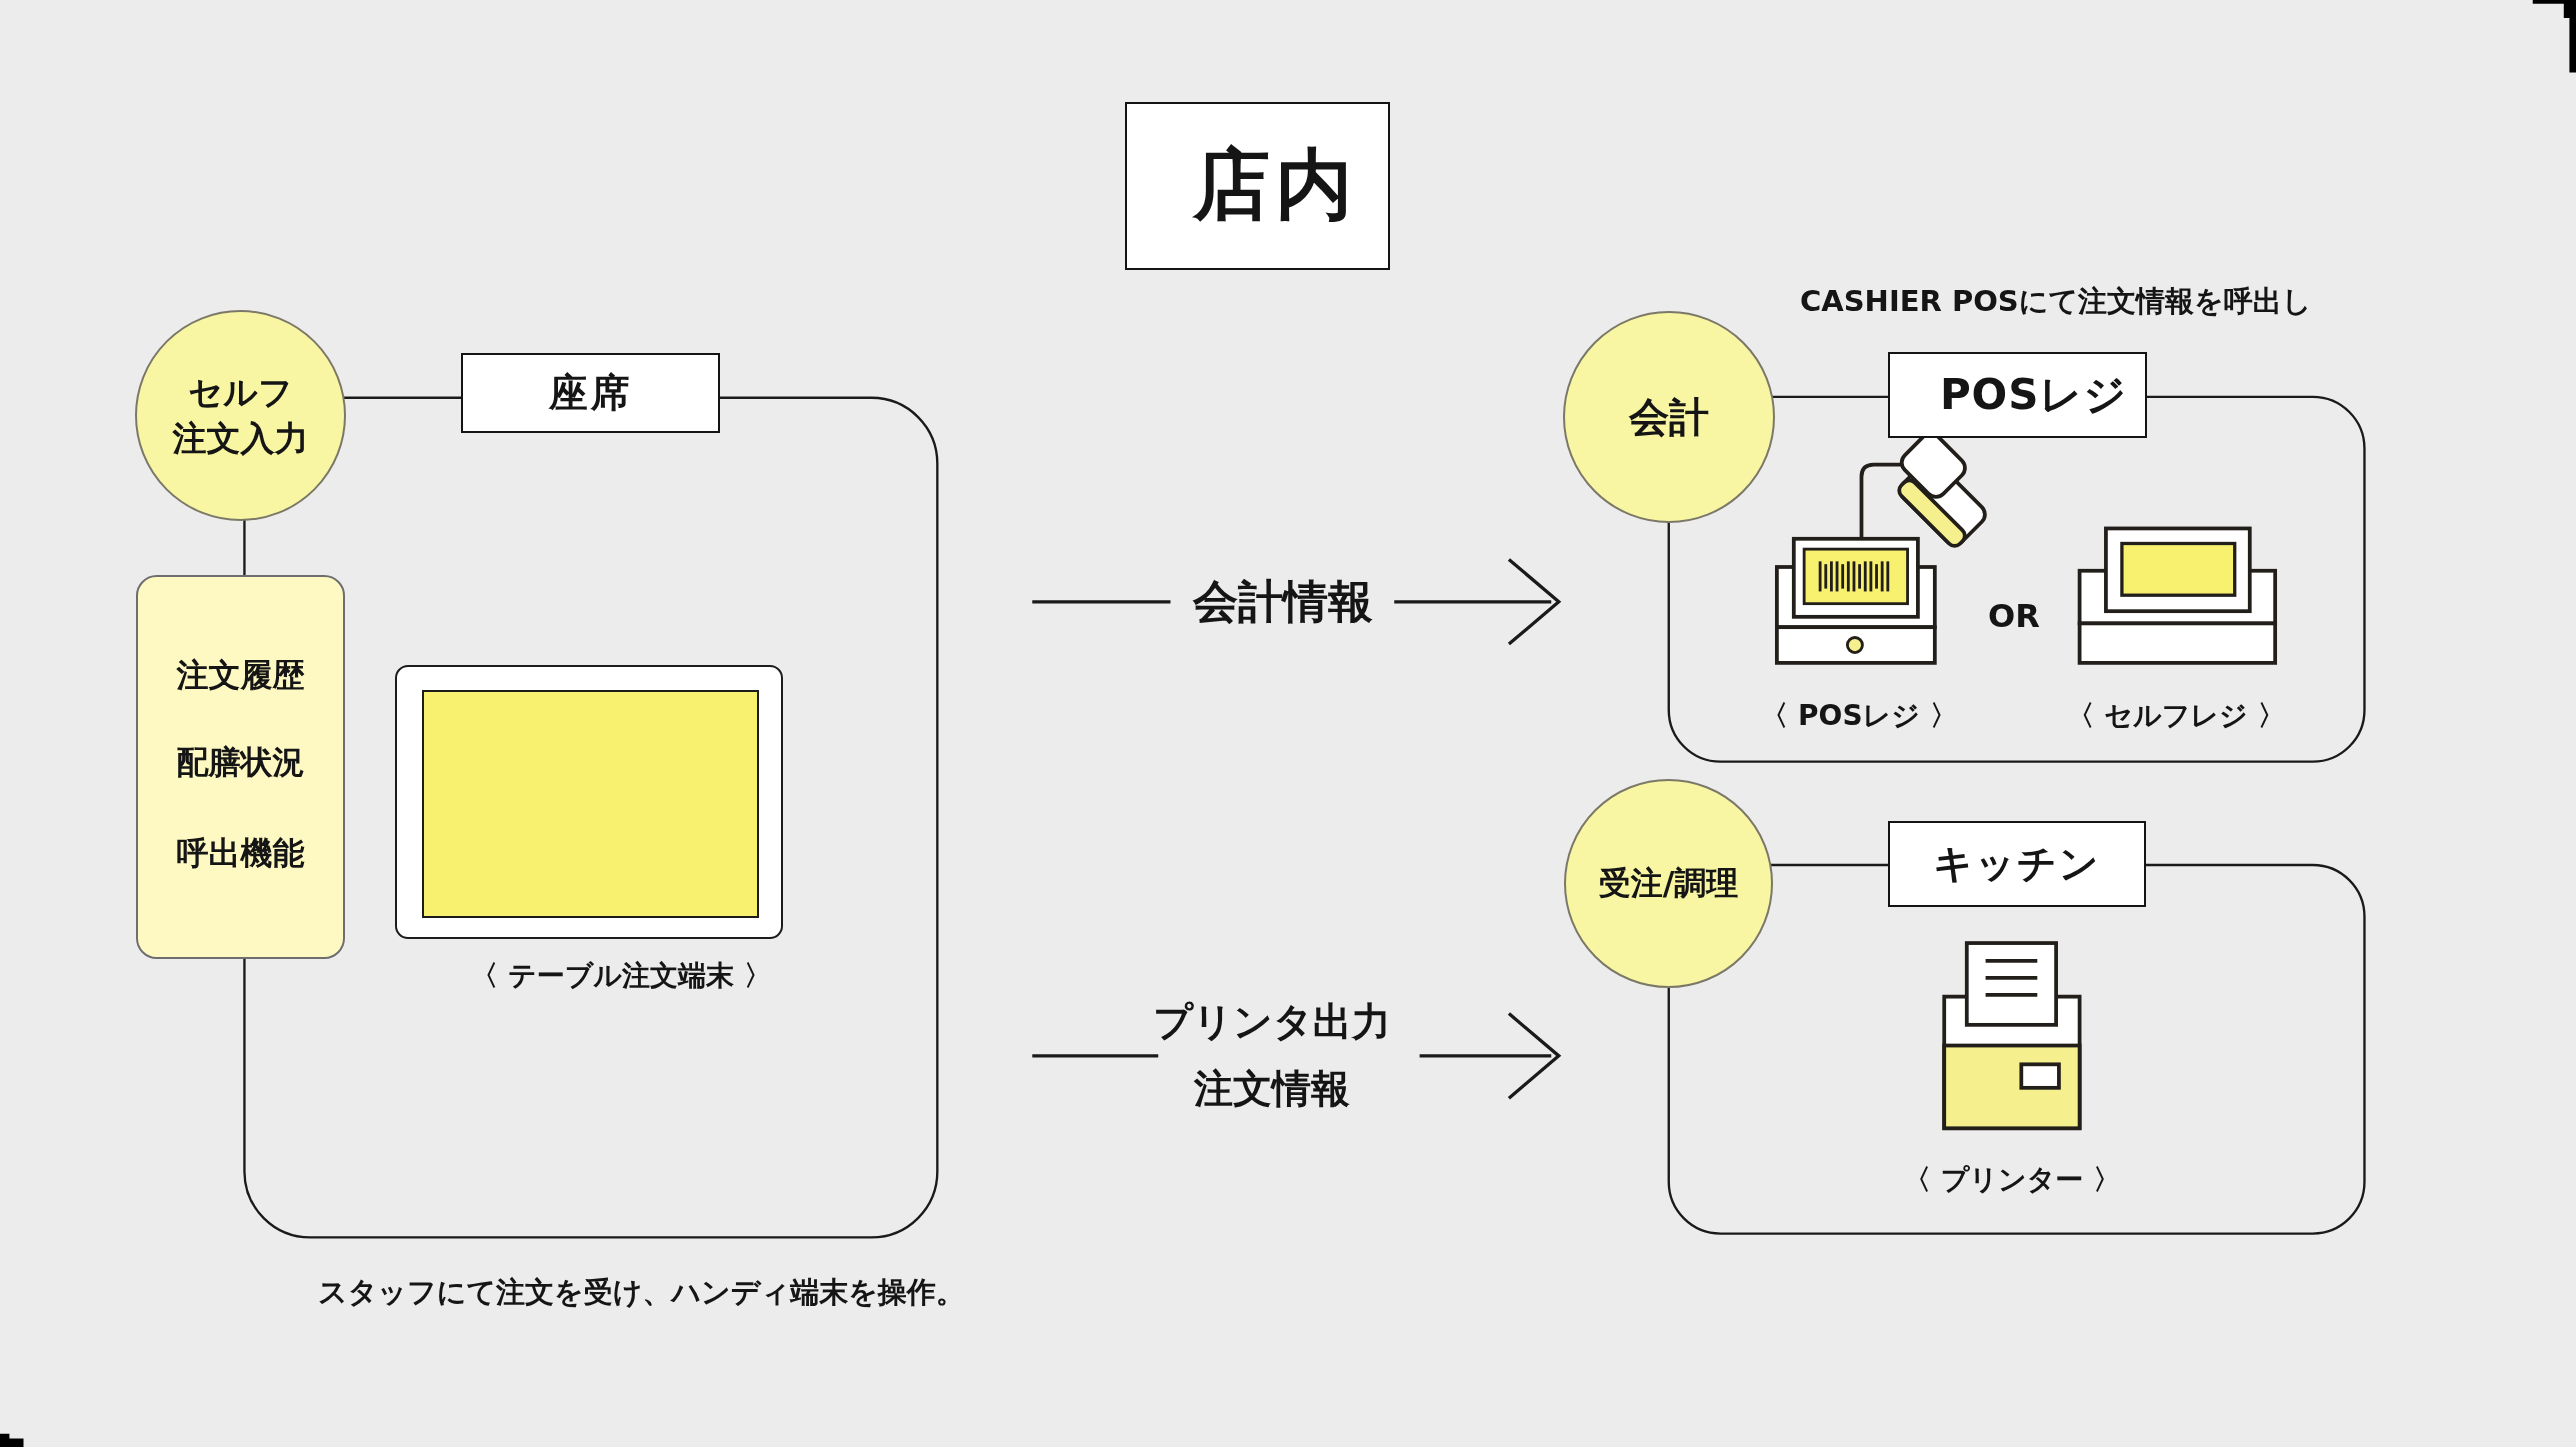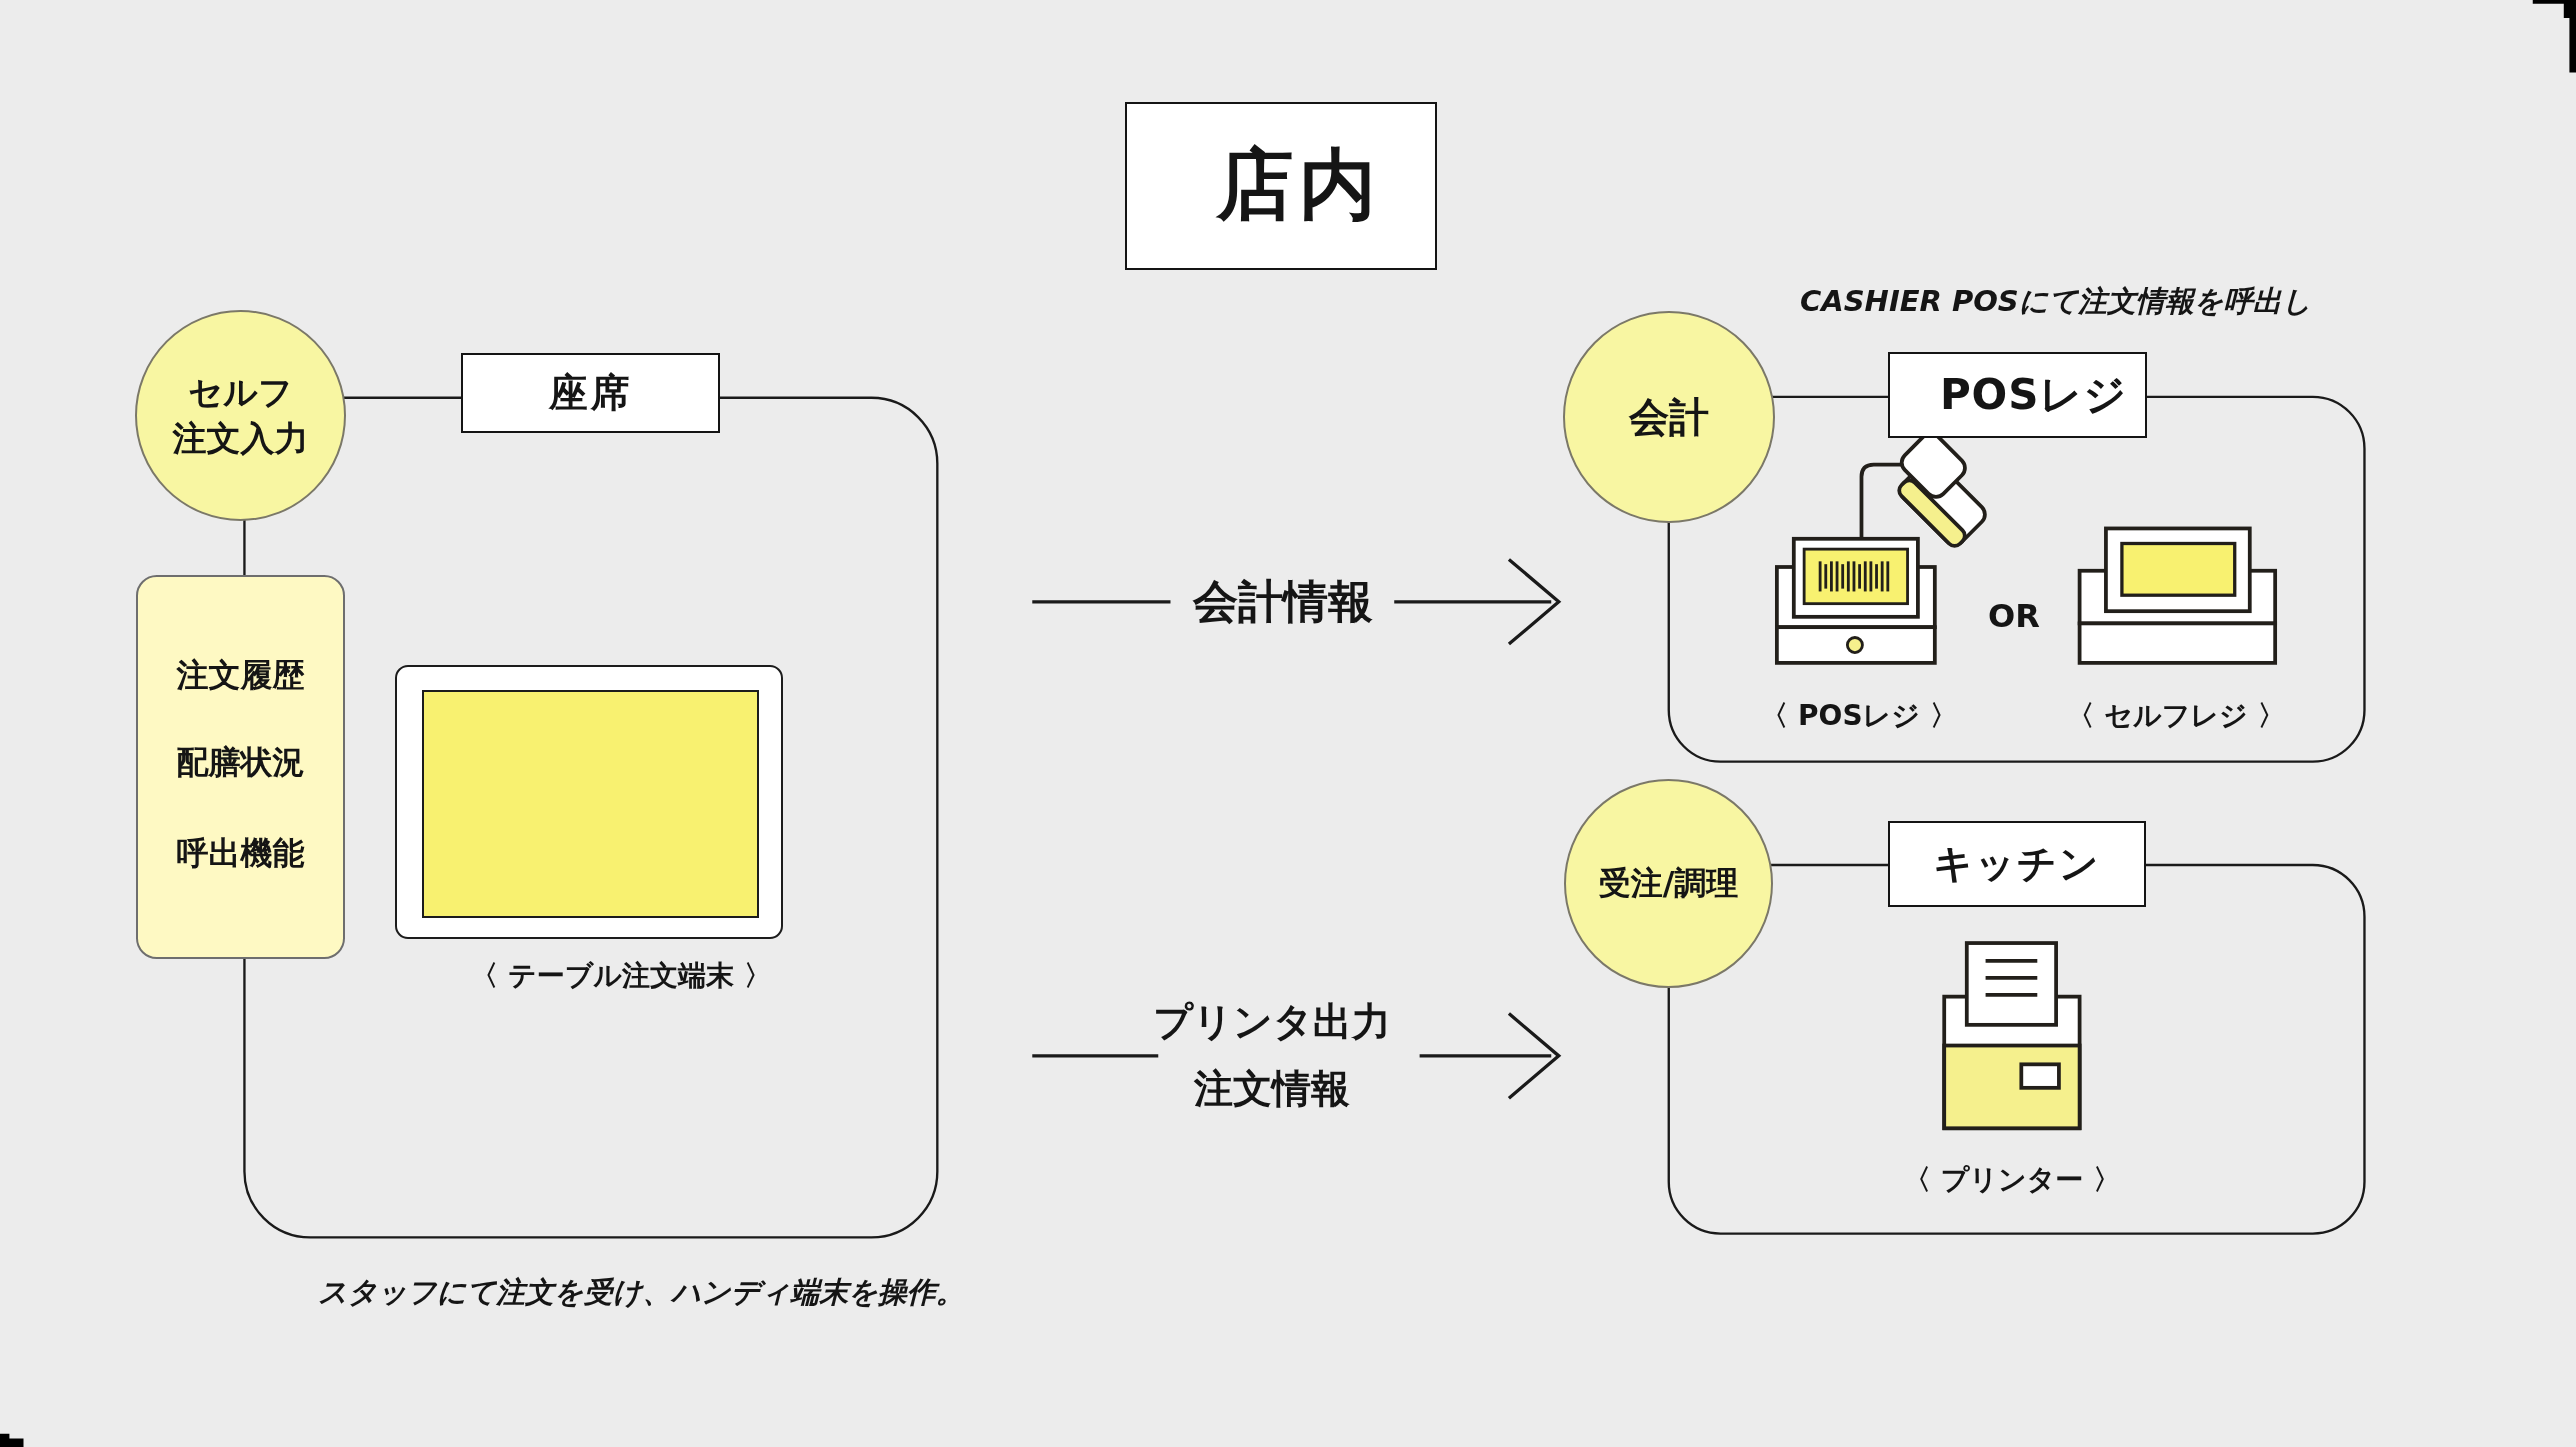--- a/index.html
+++ b/index.html
@@ -13,21 +13,21 @@
   .center{transform:translate(-50%,-50%);text-align:center;}
   svg{position:absolute;left:0;top:0;}
 
   
   .node-box{
     position:absolute;background:#ffffff;border:2.8px solid #141414;
     display:flex;align-items:center;justify-content:center;
     font-weight:700;z-index:3;box-sizing:border-box;
   }
   .title-box{
-    left:1125px;top:102px;width:312px;height:168px;
+    left:1125px;top:102px;width:265px;height:168px;
     font-size:77px;letter-spacing:5.6px;padding-left:36px;
   }
   .zone-seat{left:461px;top:353px;width:259px;height:80px;font-size:39px;letter-spacing:2.8px;}
   .zone-pos{left:1888px;top:352px;width:259px;height:86px;font-size:42px;letter-spacing:0.9px;padding-left:32px;}
   .zone-kitchen{left:1888px;top:821px;width:258px;height:86px;font-size:39px;letter-spacing:1.9px;}
 
   
   .circle{
     position:absolute;border-radius:50%;
     background:#f8f6a2;border:2.4px solid #7b7868;
@@ -50,21 +50,21 @@
     left:395px;top:665px;width:388px;height:274px;border-radius:13px;
     position:absolute;background:#ffffff;border:2.8px solid #1c1c1c;z-index:3;box-sizing:border-box;
   }
   .tablet-screen{
     left:25.4px;top:22.6px;width:337px;height:228px;
     position:absolute;background:#f8f170;border:2.4px solid #1c1c1c;box-sizing:border-box;
   }
 
   .cap{font-size:28px;font-weight:700;white-space:nowrap;z-index:4;}
   .flow-label{font-weight:700;white-space:nowrap;z-index:4;}
-  .note{font-size:29px;font-weight:700;white-space:nowrap;z-index:4;font-style:italic;}
+  .note{font-size:29px;font-weight:700;white-space:nowrap;z-index:4;}
 </style>
 </head>
 <body>
 
 <div id="stage">
 
   <svg width="2576" height="1448" viewBox="0 0 2740 1540">
 
     <rect x="260" y="423" width="737" height="893" rx="70" fill="none" stroke="#1a1a1a" stroke-width="2.5"></rect>
     <rect x="1775" y="422" width="740" height="388" rx="55" fill="none" stroke="#1a1a1a" stroke-width="2.5"></rect>

